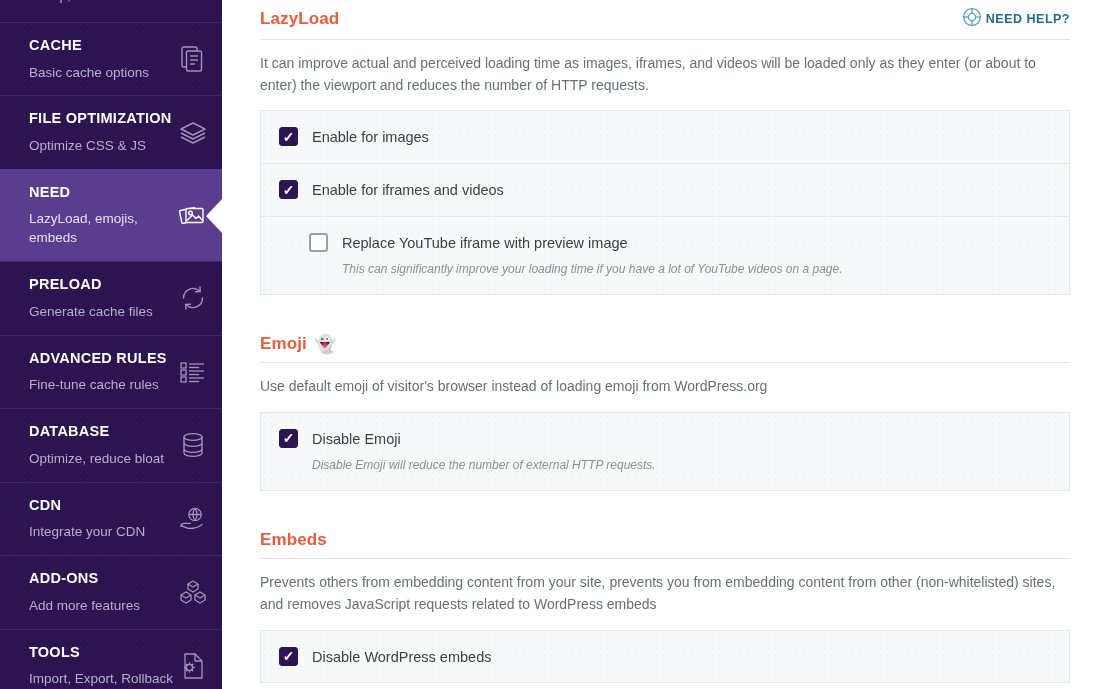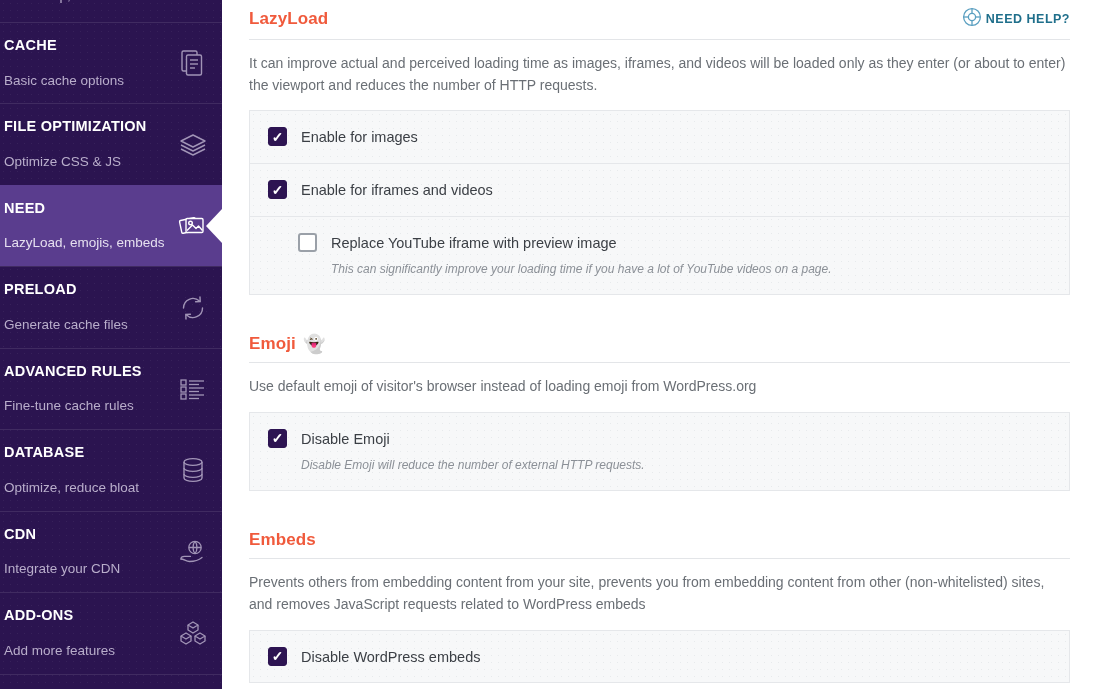--- a/index.html
+++ b/index.html
@@ -22,39 +22,39 @@
     background: #2b1450;
     background-image:
       radial-gradient(circle, rgba(255,255,255,0.055) 0.8px, transparent 0.9px);
     background-size: 7px 7px;
     position: relative;
     overflow: hidden;
   }
   .nav-item {
     position: relative;
     min-height: 71px;
-    padding: 13px 48px 13px 4px;
+    padding: 13px 48px 13px 29px;
     display: flex;
     flex-direction: column;
     justify-content: center;
     border-top: 1px solid rgba(255,255,255,0.10);
     cursor: pointer;
   }
   .nav-item .nav-title {
     color: #ffffff;
     font-size: 14.5px;
     font-weight: bold;
     letter-spacing: 0.25px;
     line-height: 1.35;
   }
   .nav-item .nav-sub {
     color: #b9aecb;
     font-size: 13.5px;
     line-height: 1.4;
-    margin-top: 16px;
+    margin-top: 8px;
   }
   .nav-item.active {
     background: #5a3d8e;
     border-top-color: #5a3d8e;
   }
   .nav-item.active + .nav-item { border-top-color: rgba(255,255,255,0.10); }
   .nav-item.active .nav-sub { color: #e6e0f0; }
   .nav-icon {
     position: absolute;
     right: 14px;
@@ -87,21 +87,21 @@
     color: #b9aecb;
     font-size: 13.5px;
     white-space: nowrap;
   }
   .sidebar-tail { flex: 1; }
 
   
   .main {
     flex: 1;
     background: #ffffff;
-    padding: 0 36px 0 27px;
+    padding: 0 36px 0 38px;
     overflow: hidden;
     position: relative;
   }
   .section { margin-bottom: 6px; }
   .section-head {
     display: flex;
     align-items: center;
     justify-content: space-between;
     padding-top: 7px;
   }

